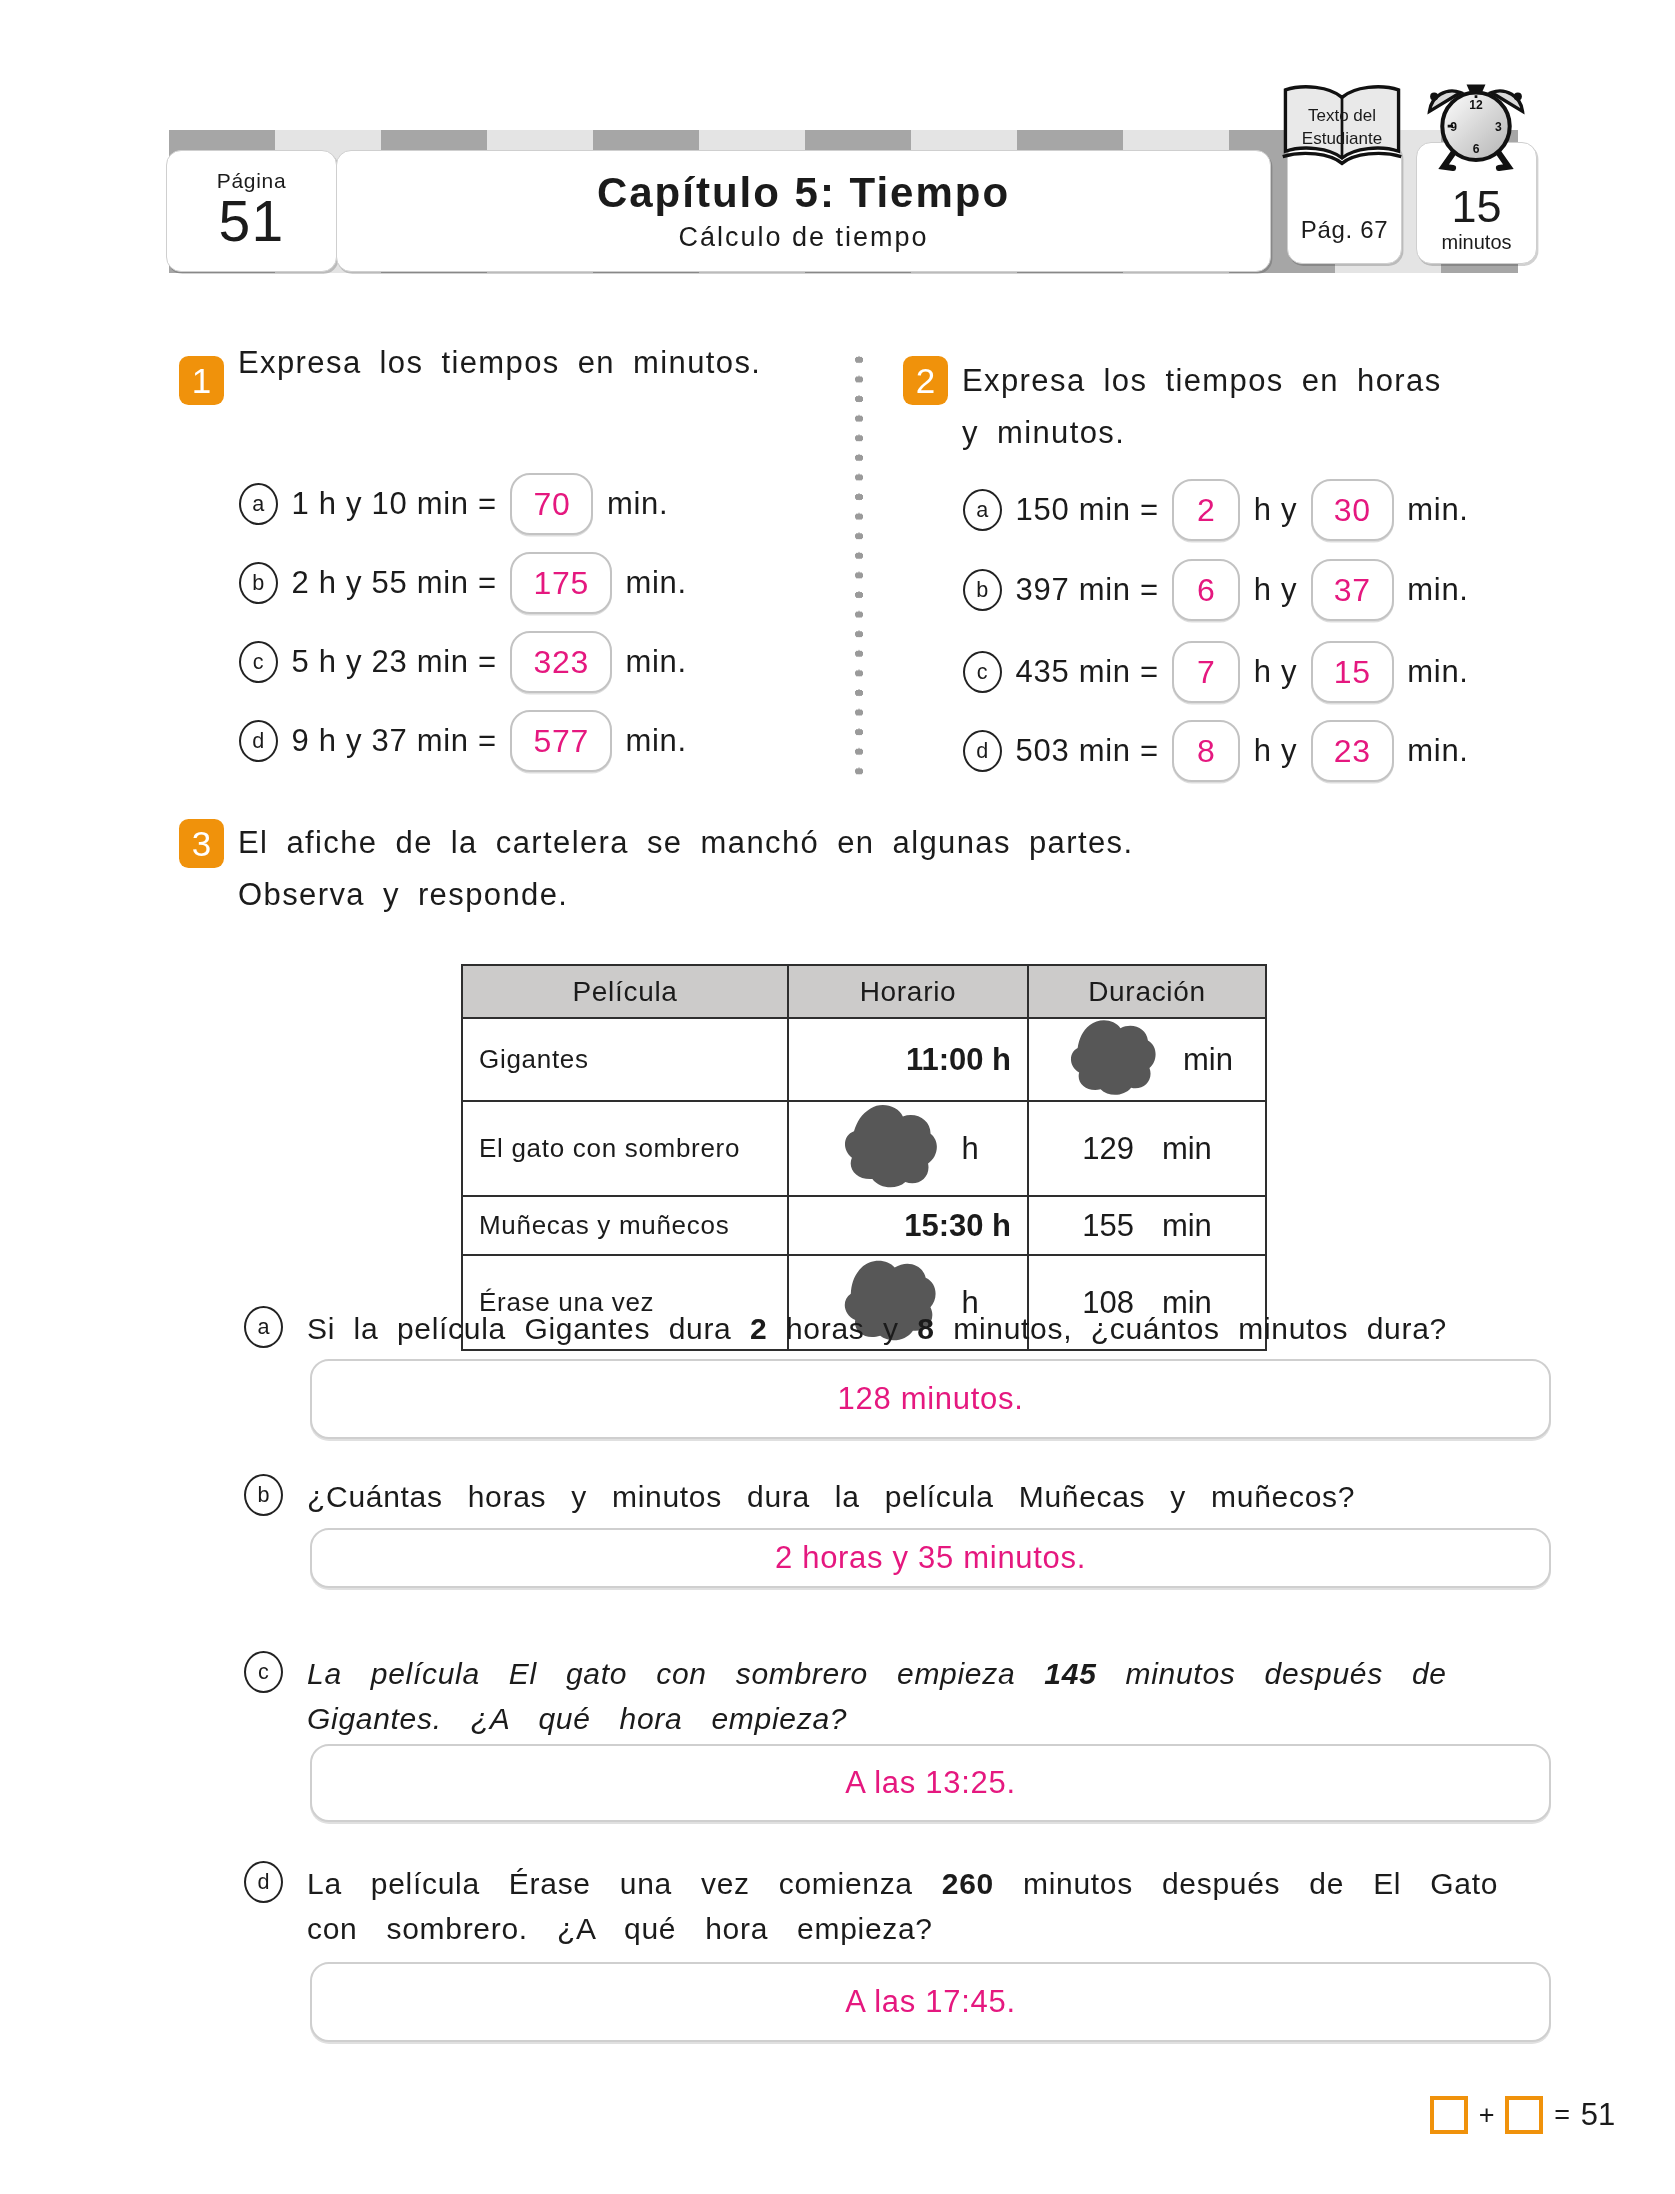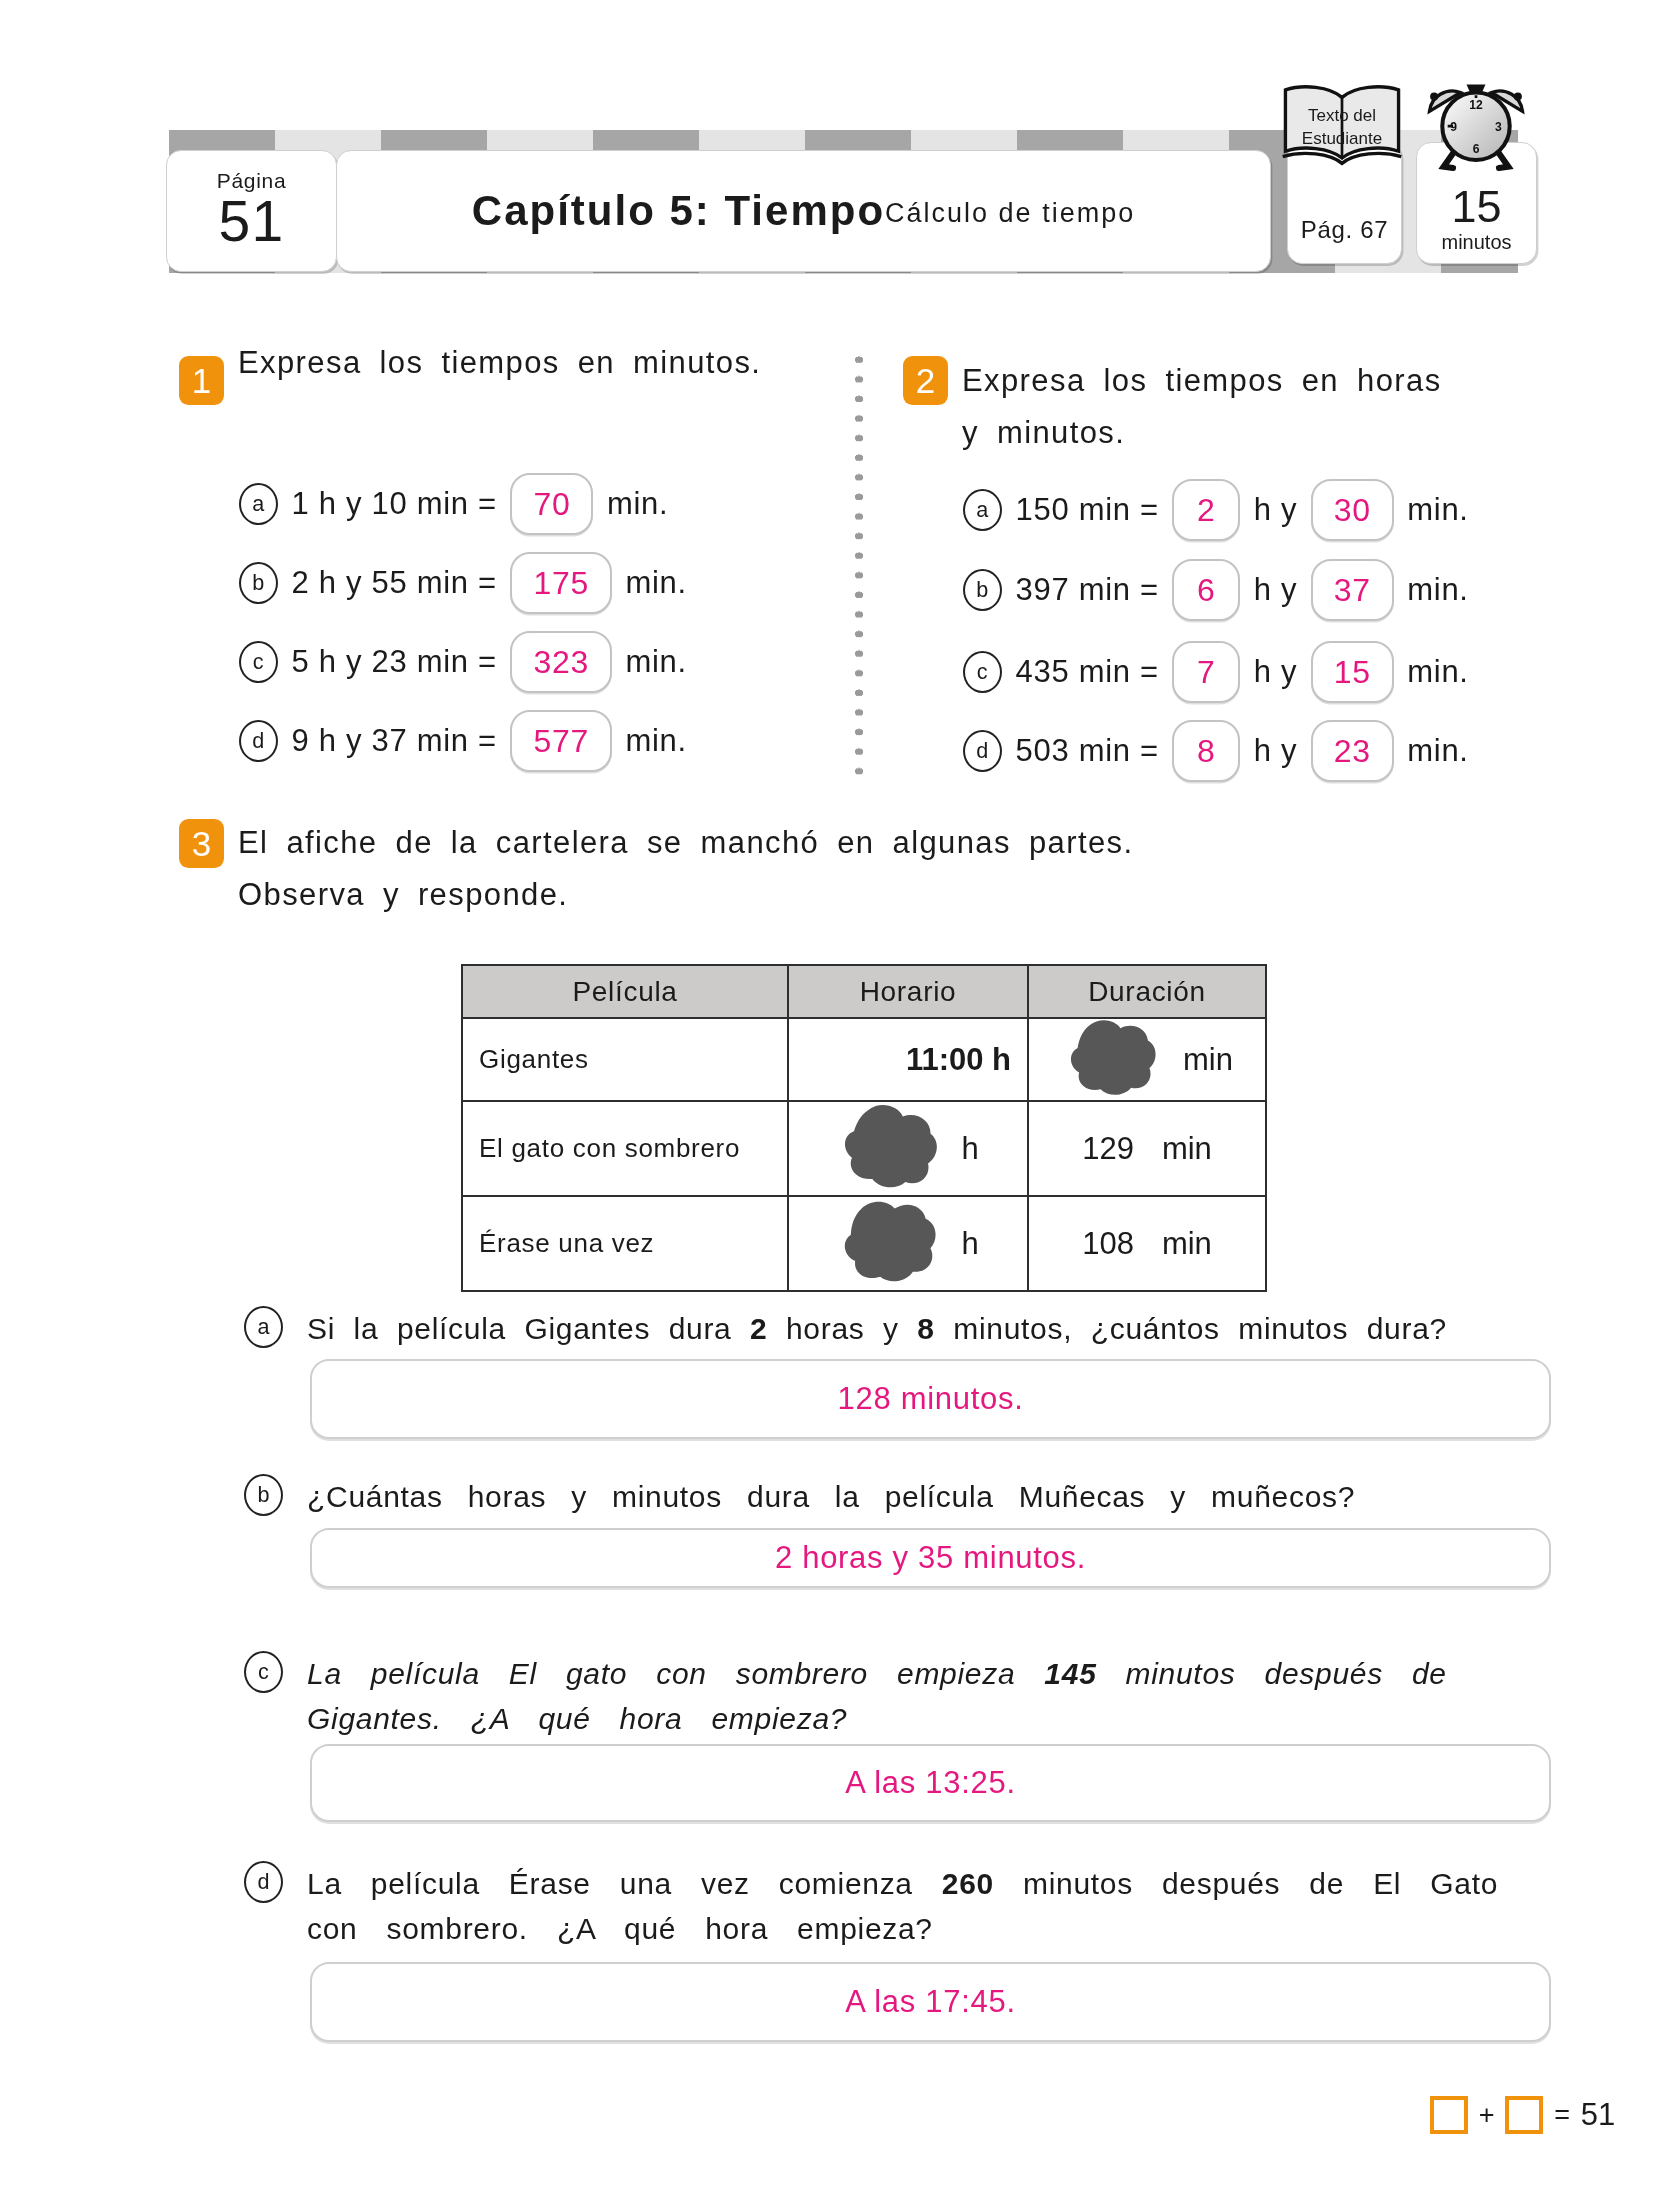--- a/index.html
+++ b/index.html
@@ -21,21 +21,21 @@
     left:169px;top:130px;width:1349px;height:143px;
     background:repeating-linear-gradient(90deg,#a6a6a6 0 106px,#e4e4e4 106px 212px);
   }
   .hbox{
     background:#fff;border:1.4px solid #cfcfcf;border-radius:15px;
     box-shadow:1.4px 2px 0 rgba(0,0,0,.18);
   }
   .page-box{left:166px;top:150px;width:169px;height:120px;display:flex;flex-direction:column;align-items:center;justify-content:center;}
   .page-label{font-size:21px;letter-spacing:0.7px;margin-top:-4px;}
   .page-number{font-size:57px;line-height:1;font-weight:500;letter-spacing:1.4px;}
-  .title-box{left:336px;top:150px;width:933px;height:120px;display:flex;flex-direction:row;align-items:center;justify-content:center;}
+  .title-box{left:336px;top:150px;width:933px;height:120px;display:flex;flex-direction:column;align-items:center;justify-content:center;}
   .chapter-title{font-size:42px;font-weight:600;letter-spacing:2px;}
   .chapter-subtitle{font-size:27px;letter-spacing:2px;margin-top:5.4px;}
   .pag-box{left:1287px;top:142px;width:113px;height:120px;display:flex;align-items:flex-end;justify-content:center;}
   .pag-text{font-size:24px;letter-spacing:0.7px;margin-bottom:19px;}
   .clock-box{left:1416px;top:142px;width:119px;height:120px;display:flex;flex-direction:column;align-items:center;justify-content:flex-end;}
   .clock-num{font-size:45px;line-height:1;}
   .clock-unit{font-size:20px;margin:1.4px 0 9.5px 0;}
   .book-wrap{left:1276px;top:81px;width:132px;height:92px;}
   .book-text{position:absolute;left:0;top:23px;width:100%;text-align:center;font-size:17px;line-height:23px;}
   .clock-wrap{left:1418px;top:68px;width:116px;height:107px;}
@@ -268,20 +268,30 @@
       </div>
     </td>
     <td>
       <div class="dur-cell">
         <span>129</span>
         <span>min</span>
       </div>
     </td>
   </tr>
   <tr>
+    <td class="td-movie">Muñecas y muñecos</td>
+    <td class="td-center">15:30 h</td>
+    <td>
+      <div class="dur-cell">
+        <span>155</span>
+        <span>min</span>
+      </div>
+    </td>
+  </tr>
+  <tr>
     <td class="td-movie">Érase una vez</td>
     <td>
       <div class="stain-cell">
         <svg class="stain" width="101" height="93" viewBox="0 0 122 106">
           <path d="M34 8 C46 -2 66 0 74 12 C90 4 108 12 110 28 C124 36 122 56 112 64 C118 80 104 94 88 90 C78 102 58 102 48 92 C30 96 16 84 20 70 C6 62 6 44 18 38 C20 26 24 16 34 8 Z" fill="#575757" transform="rotate(-6 61 53)"></path>
         </svg>
         <span>h</span>
       </div>
     </td>
     <td>

